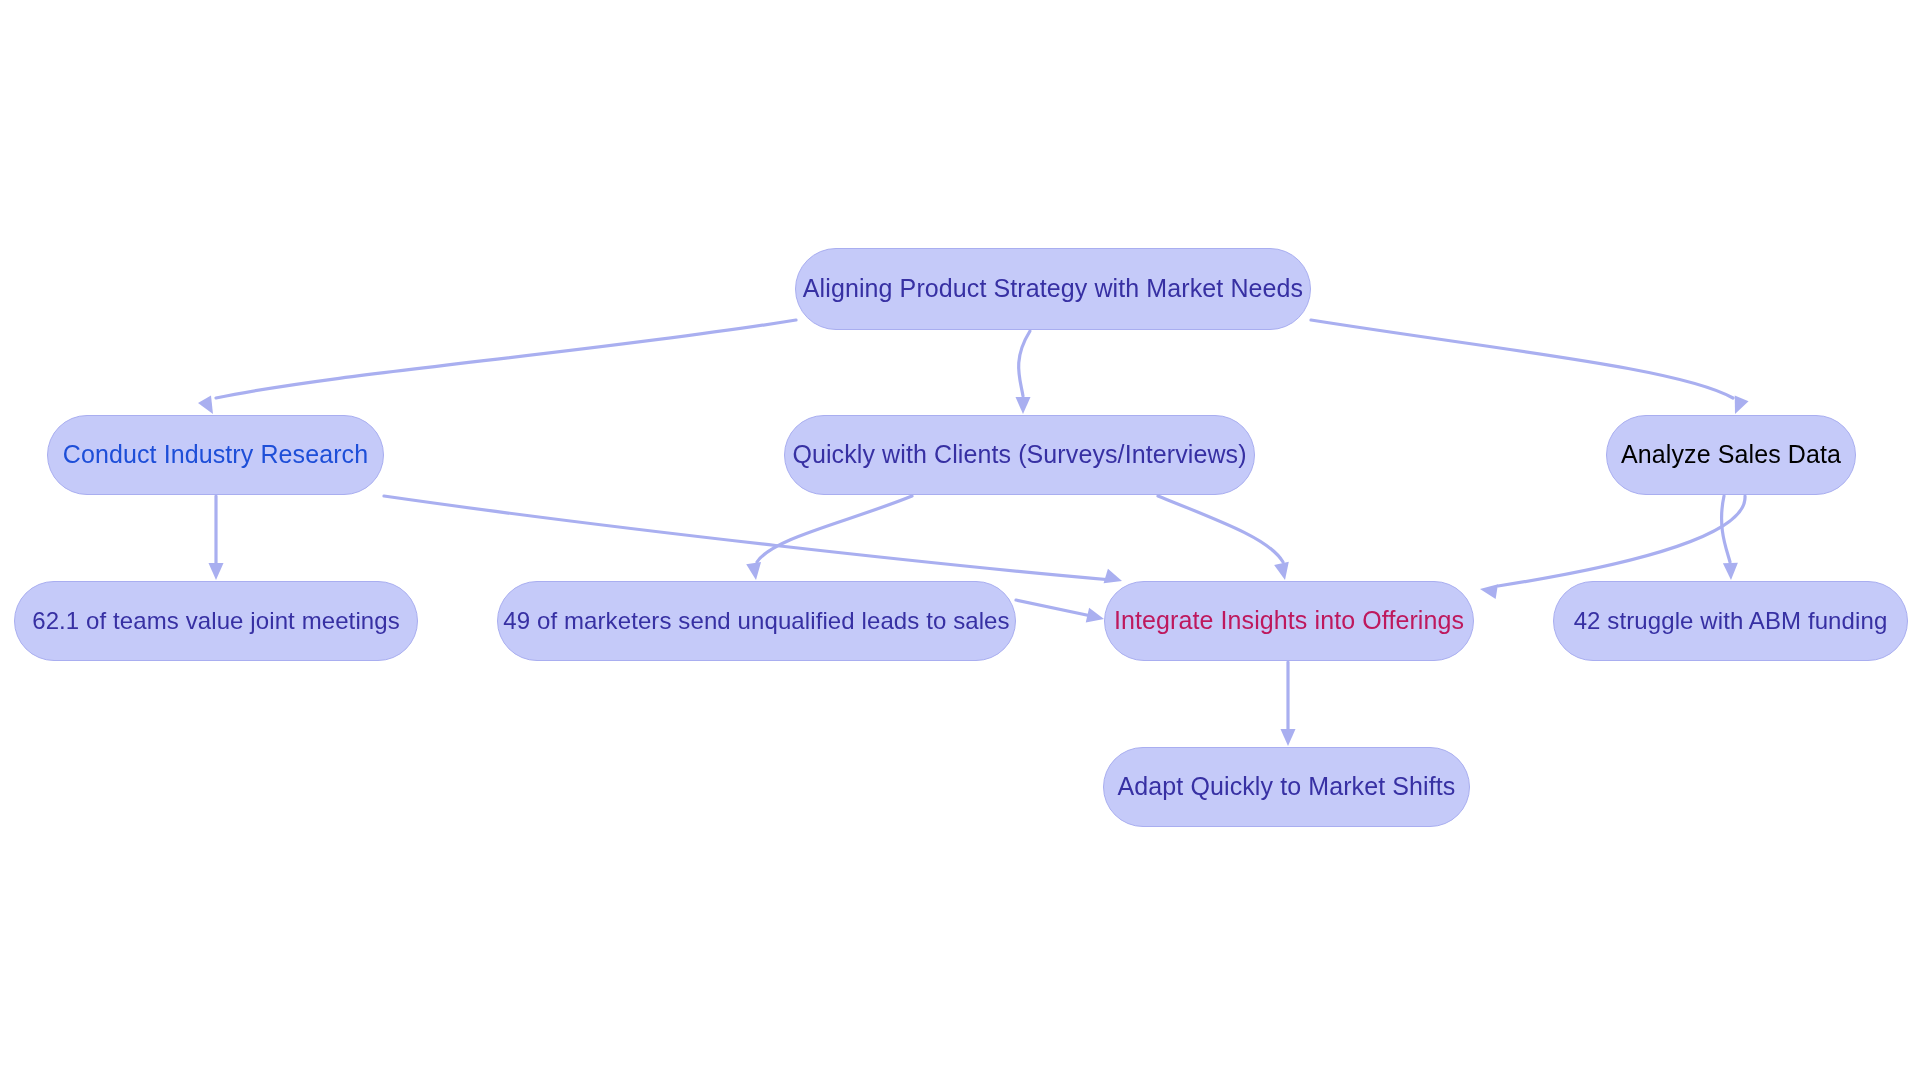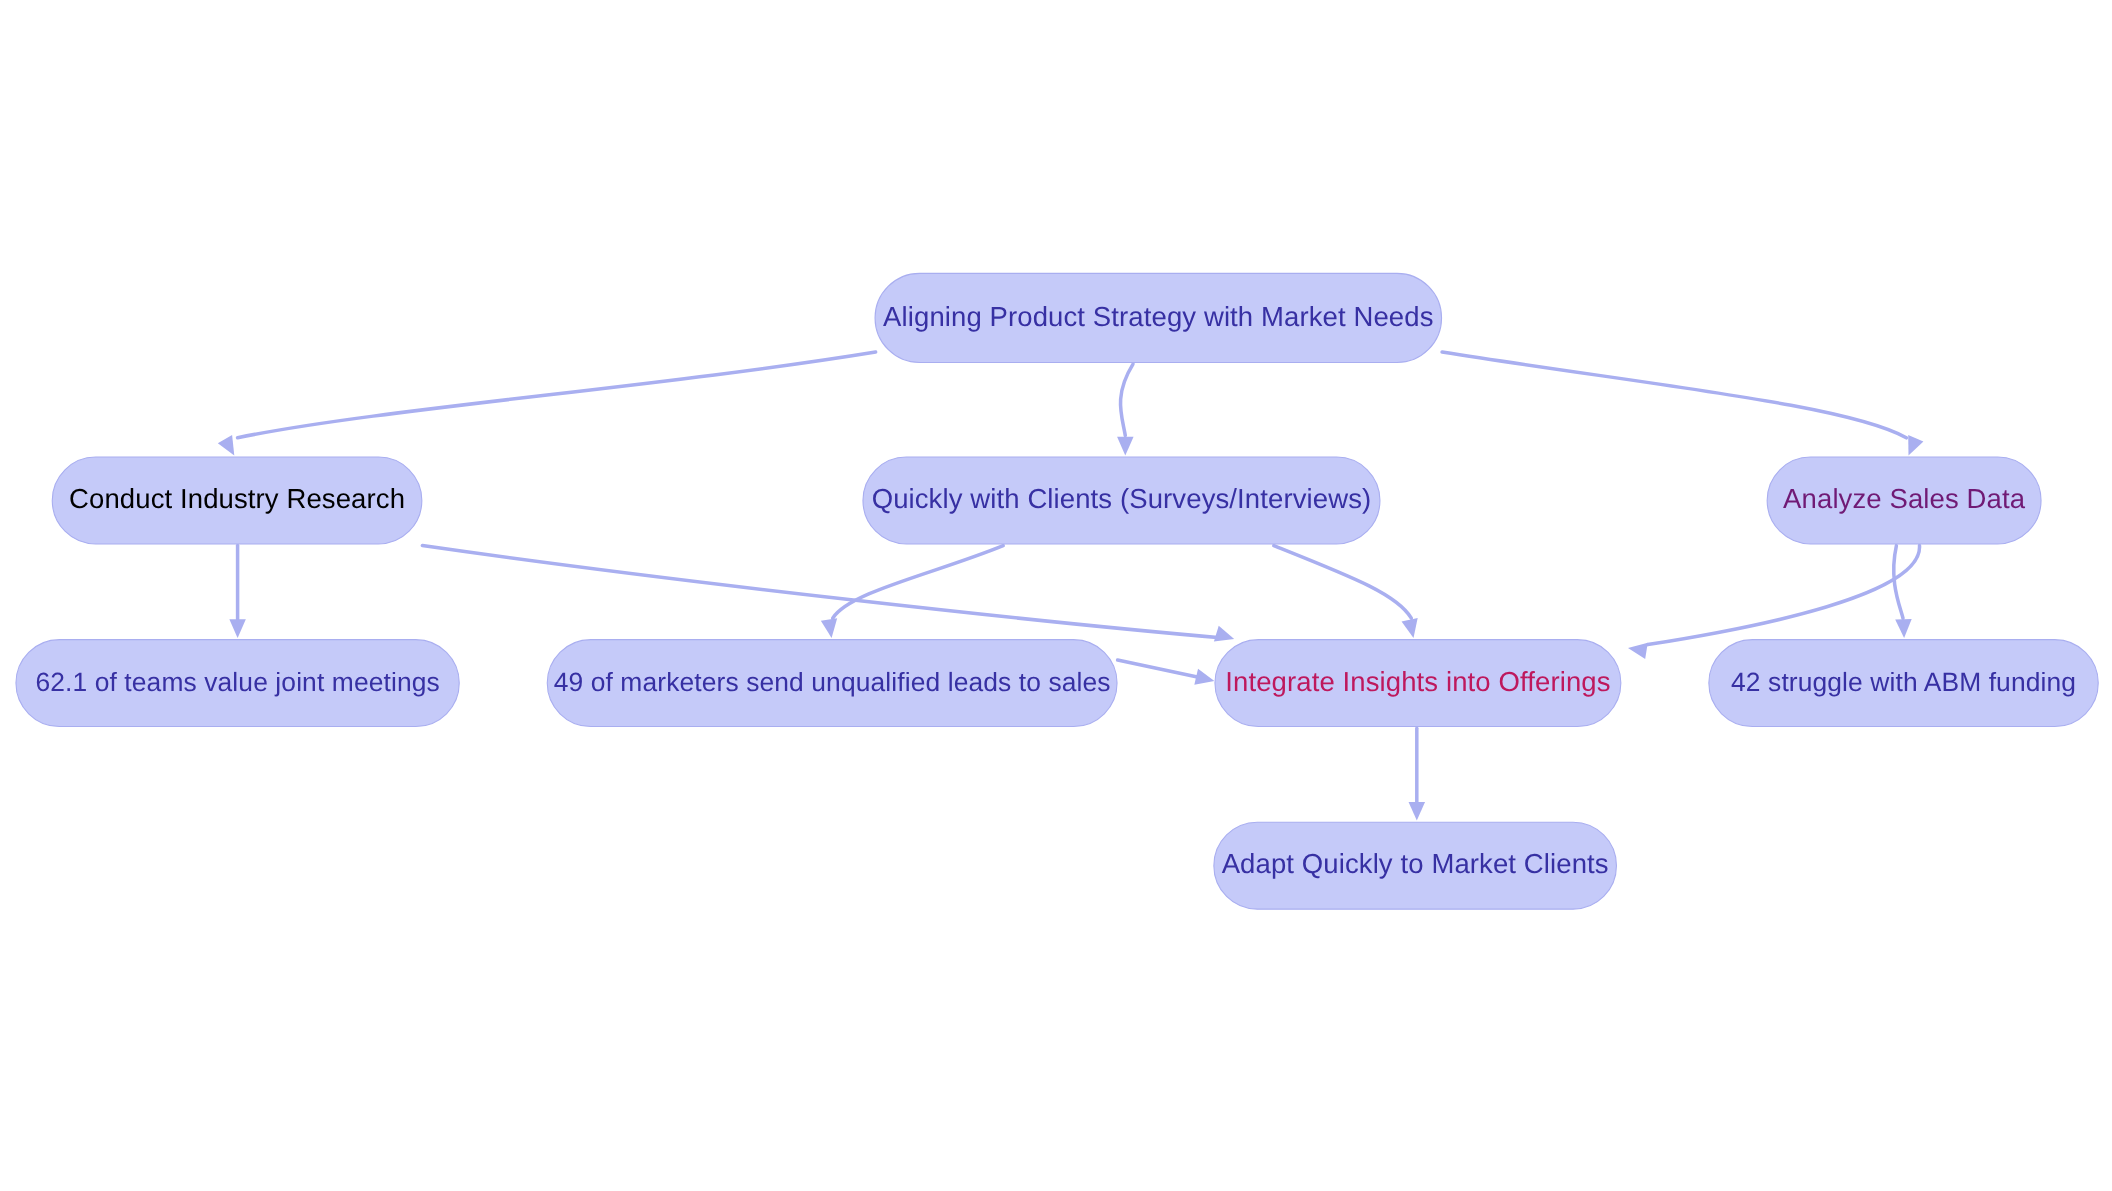--- a/index.html
+++ b/index.html
@@ -101,39 +101,39 @@
       <g>
         <path class="edge-path" d="M 1288 662 L 1288 730" stroke="#a9aff0"></path>
         <polygon points="0,0 -17,-7.5 -17,7.5" fill="#a9aff0" transform="translate(1288,746) rotate(90)"></polygon>
       </g>
     </svg>
 
   <div id="node-layer">
       <div class="node" style="left: 795px; top: 248px; width: 516px; height: 82px; border-radius: 41px; font-size: 25px; background: rgb(197, 202, 249); border-color: rgb(169, 174, 240); color: rgb(55, 48, 163);">
         <span class="node-label">Aligning Product Strategy with Market Needs</span>
       </div>
-      <div class="node" style="left: 47px; top: 415px; width: 337px; height: 80px; border-radius: 40px; font-size: 25px; background: rgb(197, 202, 249); border-color: rgb(169, 174, 240); color: #000000;">
+      <div class="node" style="left: 47px; top: 415px; width: 337px; height: 80px; border-radius: 40px; font-size: 25px; background: rgb(197, 202, 249); border-color: rgb(169, 174, 240); color: #1d4ed8;">
         <span class="node-label">Conduct Industry Research</span>
       </div>
       <div class="node" style="left: 784px; top: 415px; width: 471px; height: 80px; border-radius: 40px; font-size: 25px; background: rgb(197, 202, 249); border-color: rgb(169, 174, 240); color: rgb(55, 48, 163);">
         <span class="node-label">Quickly with Clients (Surveys/Interviews)</span>
       </div>
-      <div class="node" style="left: 1606px; top: 415px; width: 250px; height: 80px; border-radius: 40px; font-size: 25px; background: rgb(197, 202, 249); border-color: rgb(169, 174, 240); color: #701a75;">
+      <div class="node" style="left: 1606px; top: 415px; width: 250px; height: 80px; border-radius: 40px; font-size: 25px; background: rgb(197, 202, 249); border-color: rgb(169, 174, 240); color: #000000;">
         <span class="node-label">Analyze Sales Data</span>
       </div>
       <div class="node" style="left: 14px; top: 581px; width: 404px; height: 80px; border-radius: 40px; font-size: 24px; background: rgb(197, 202, 249); border-color: rgb(169, 174, 240); color: rgb(55, 48, 163);">
         <span class="node-label">62.1 of teams value joint meetings</span>
       </div>
       <div class="node" style="left: 497px; top: 581px; width: 519px; height: 80px; border-radius: 40px; font-size: 24px; background: rgb(197, 202, 249); border-color: rgb(169, 174, 240); color: rgb(55, 48, 163);">
         <span class="node-label">49 of marketers send unqualified leads to sales</span>
       </div>
       <div class="node" style="left: 1104px; top: 581px; width: 370px; height: 80px; border-radius: 40px; font-size: 25px; background: rgb(197, 202, 249); border-color: rgb(169, 174, 240); color: #be185d;">
         <span class="node-label">Integrate Insights into Offerings</span>
       </div>
       <div class="node" style="left: 1553px; top: 581px; width: 355px; height: 80px; border-radius: 40px; font-size: 24px; background: rgb(197, 202, 249); border-color: rgb(169, 174, 240); color: rgb(55, 48, 163);">
         <span class="node-label">42 struggle with ABM funding</span>
       </div>
       <div class="node" style="left: 1103px; top: 747px; width: 367px; height: 80px; border-radius: 40px; font-size: 25px; background: rgb(197, 202, 249); border-color: rgb(169, 174, 240); color: rgb(55, 48, 163);">
-        <span class="node-label">Adapt Quickly to Market Clients</span>
+        <span class="node-label">Adapt Quickly to Market Shifts</span>
       </div>
     </div>
 
 </div>
 
 </body></html>

